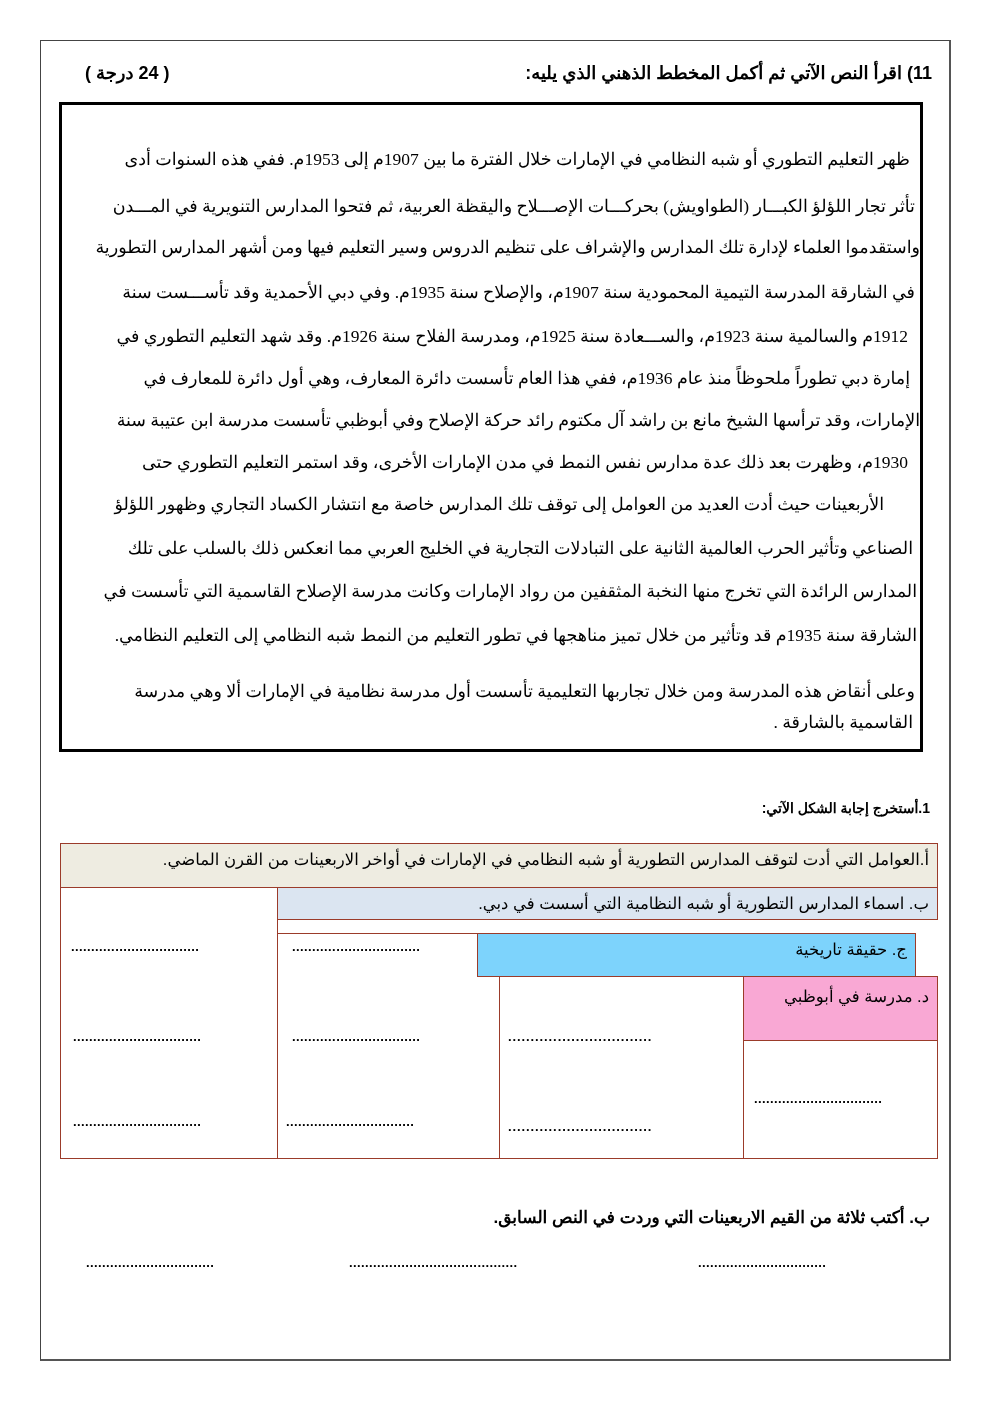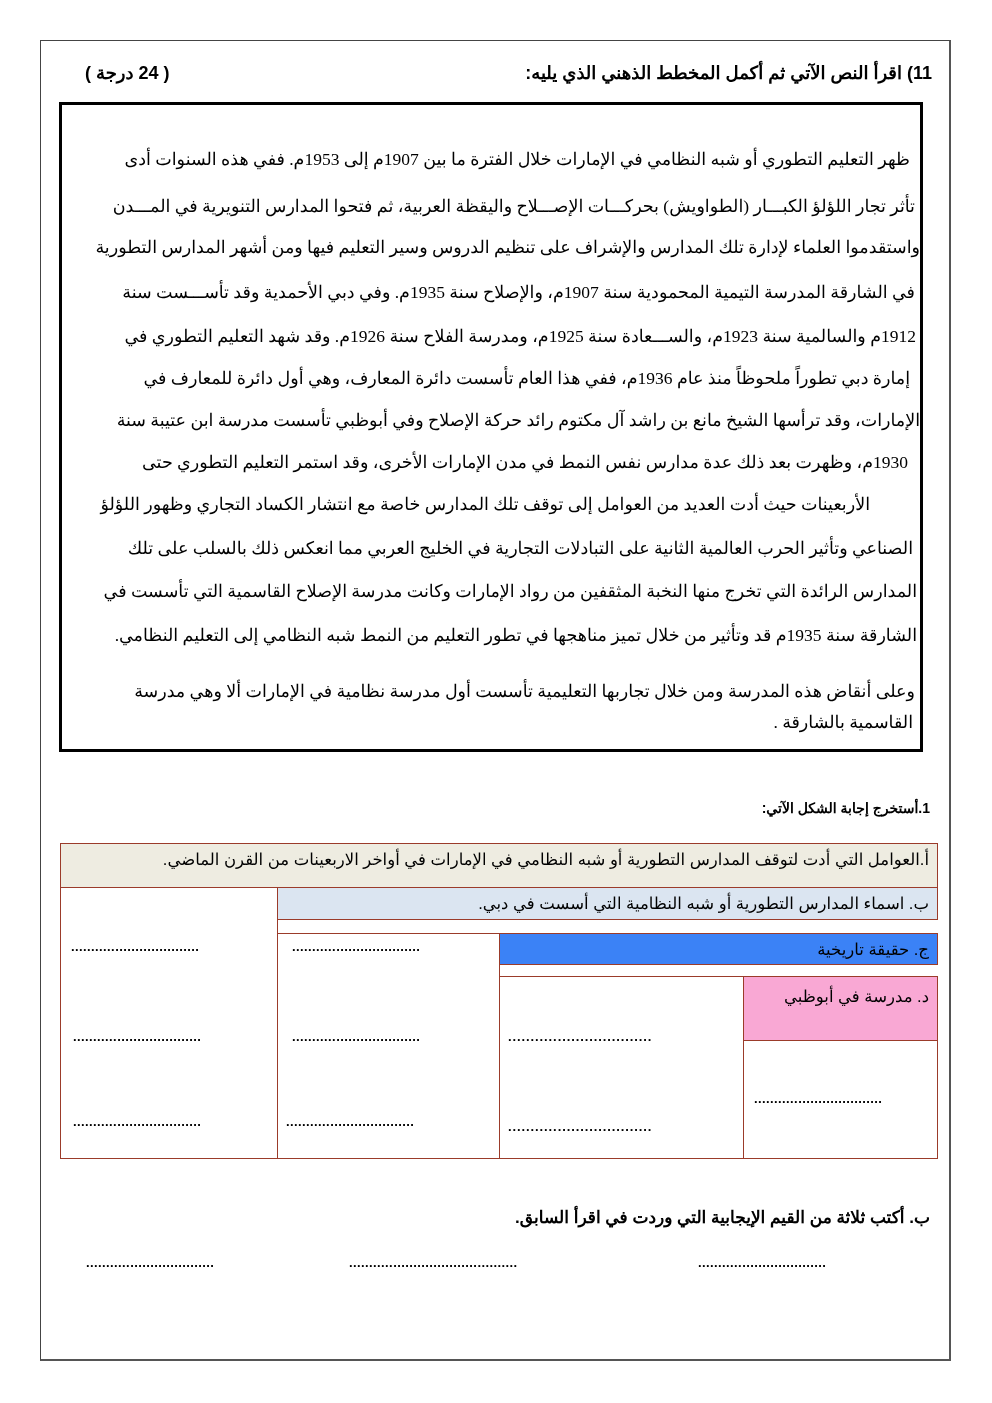--- a/index.html
+++ b/index.html
@@ -38,25 +38,25 @@
   <span class="q-title">11) اقرأ النص الآتي ثم أكمل المخطط الذهني الذي يليه:</span>
   <span class="q-grade">( 24 درجة )</span>
 </div>
 
 <div class="passage-box"></div>
 <div id="passage-lines">
     <div class="passage-line" style="top: 149px; right: 82px; width: 830px;">ظهر التعليم التطوري أو شبه النظامي في الإمارات خلال الفترة ما بين 1907م إلى 1953م. ففي هذه  السنوات أدى</div>
     <div class="passage-line" style="top: 196px; right: 77px; width: 840px;">تأثر تجار اللؤلؤ الكبـــار (الطواويش) بحركـــات الإصـــلاح واليقظة العربية، ثم فتحوا المدارس التنويرية في المـــدن</div>
     <div class="passage-line" style="top: 237px; right: 72px; width: 848px;">واستقدموا العلماء لإدارة تلك المدارس والإشراف على تنظيم الدروس وسير التعليم فيها ومن أشهر المدارس التطورية</div>
     <div class="passage-line" style="top: 282px; right: 77px; width: 830px;">في الشارقة المدرسة التيمية المحمودية سنة 1907م، والإصلاح سنة 1935م. وفي دبي الأحمدية وقد تأســـست سنة</div>
-    <div class="passage-line" style="top: 326px; right: 76px; width: 860px;">1912م والسالمية سنة 1923م، والســـعادة سنة 1925م، ومدرسة الفلاح سنة 1926م. وقد شهد التعليم التطوري في</div>
+    <div class="passage-line" style="top: 326px; right: 84px; width: 860px;">1912م والسالمية سنة 1923م، والســـعادة سنة 1925م، ومدرسة الفلاح سنة 1926م. وقد شهد التعليم التطوري في</div>
     <div class="passage-line" style="top: 368px; right: 82px; width: 810px;">إمارة دبي تطوراً ملحوظاً منذ عام 1936م، ففي هذا العام تأسست دائرة المعارف، وهي أول دائرة للمعارف في</div>
     <div class="passage-line" style="top: 410px; right: 72px; width: 845px;">الإمارات، وقد ترأسها الشيخ مانع بن راشد آل مكتوم رائد حركة الإصلاح وفي أبوظبي تأسست مدرسة ابن عتيبة سنة</div>
     <div class="passage-line" style="top: 452px; right: 84px; width: 800px;">1930م، وظهرت بعد ذلك عدة مدارس نفس النمط في مدن الإمارات الأخرى، وقد استمر التعليم التطوري حتى</div>
-    <div class="passage-line" style="top: 494px; right: 122px; width: 810px;">الأربعينات حيث أدت العديد من العوامل إلى توقف تلك المدارس خاصة مع انتشار الكساد التجاري وظهور اللؤلؤ</div>
+    <div class="passage-line" style="top: 494px; right: 108px; width: 810px;">الأربعينات حيث أدت العديد من العوامل إلى توقف تلك المدارس خاصة مع انتشار الكساد التجاري وظهور اللؤلؤ</div>
     <div class="passage-line" style="top: 538px; right: 79px; width: 815px;">الصناعي وتأثير الحرب العالمية الثانية على التبادلات التجارية في الخليج العربي مما انعكس ذلك بالسلب على تلك</div>
     <div class="passage-line" style="top: 581px; right: 75px; width: 842px;">المدارس الرائدة التي تخرج منها النخبة المثقفين من رواد الإمارات وكانت مدرسة الإصلاح القاسمية التي تأسست في</div>
     <div class="passage-line" style="top: 625px; right: 75px; width: 845px;">الشارقة سنة 1935م قد وتأثير من خلال تميز مناهجها في تطور التعليم من النمط شبه النظامي إلى التعليم النظامي.</div>
     <div class="passage-line" style="top: 669px; right: 77px; width: 815px; margin-top: 12px;">وعلى أنقاض هذه المدرسة ومن خلال تجاربها التعليمية تأسست أول مدرسة نظامية في الإمارات ألا وهي مدرسة</div>
     <div class="passage-line" style="top: 712px; right: 79px; width: 195px;">القاسمية بالشارقة .</div>
   </div>
 
 <div class="sec1-title">1.أستخرج إجابة الشكل الآتي:</div>
 
 <div class="mind-map">
@@ -74,35 +74,35 @@
   <div class="cell" id="cell-b" style="left: 217px; top: 44px; width: 661px; height: 33px; background: rgb(219, 229, 241); border-color: rgb(155, 59, 42);">
     <span class="cell-label">ب. اسماء المدارس التطورية أو شبه النظامية التي أسست في دبي.</span>
   </div>
 
   <div class="cell" style="left: 217px; top: 90px; width: 223px; height: 226px; background: rgb(255, 255, 255); border-color: rgb(155, 59, 42);">
     <span class="dots" style="left:14px; top:5px;">................................</span>
     <span class="dots" style="left:14px; top:95px;">................................</span>
     <span class="dots" style="left:8px; top:180px;">................................</span>
   </div>
 
-  <div class="cell" id="cell-c" style="left: 439px; top: 90px; width: 439px; height: 32px; background: #3b82f6; border-color: rgb(155, 59, 42);">
+  <div class="cell" id="cell-c" style="left: 417px; top: 90px; width: 439px; height: 44px; background: #7dd3fc; border-color: rgb(155, 59, 42);">
     <span class="cell-label">ج. حقيقة تاريخية</span>
   </div>
 
   <div class="cell" style="left: 439px; top: 133px; width: 245px; height: 183px; background: rgb(255, 255, 255); border-color: rgb(155, 59, 42);">
     <span class="dots" style="left:8px; top:52px; letter-spacing:0.9px;">................................</span>
     <span class="dots" style="left:8px; top:142px; letter-spacing:0.9px;">................................</span>
   </div>
 
   <div class="cell" id="cell-d" style="left: 683px; top: 133px; width: 195px; height: 65px; background: #f9a8d4; border-color: rgb(155, 59, 42);">
     <span class="cell-label" style="top:10px;">د. مدرسة في أبوظبي</span>
   </div>
 
   <div class="cell" style="left: 683px; top: 197px; width: 195px; height: 119px; background: rgb(255, 255, 255); border-color: rgb(155, 59, 42);">
     <span class="dots" style="left:10px; top:50px;">................................</span>
   </div>
 </div>
 
-<div class="secb-title">ب. أكتب ثلاثة من القيم الإيجابية التي وردت في اقرأ السابق.</div>
+<div class="secb-title">ب. أكتب ثلاثة من القيم الاربعينات التي وردت في النص السابق.</div>
 
 <span class="answer-dots" style="left:86px;">................................</span>
 <span class="answer-dots" style="left:349px;">..........................................</span>
 <span class="answer-dots" style="left:698px;">................................</span>
 
 </body></html>

